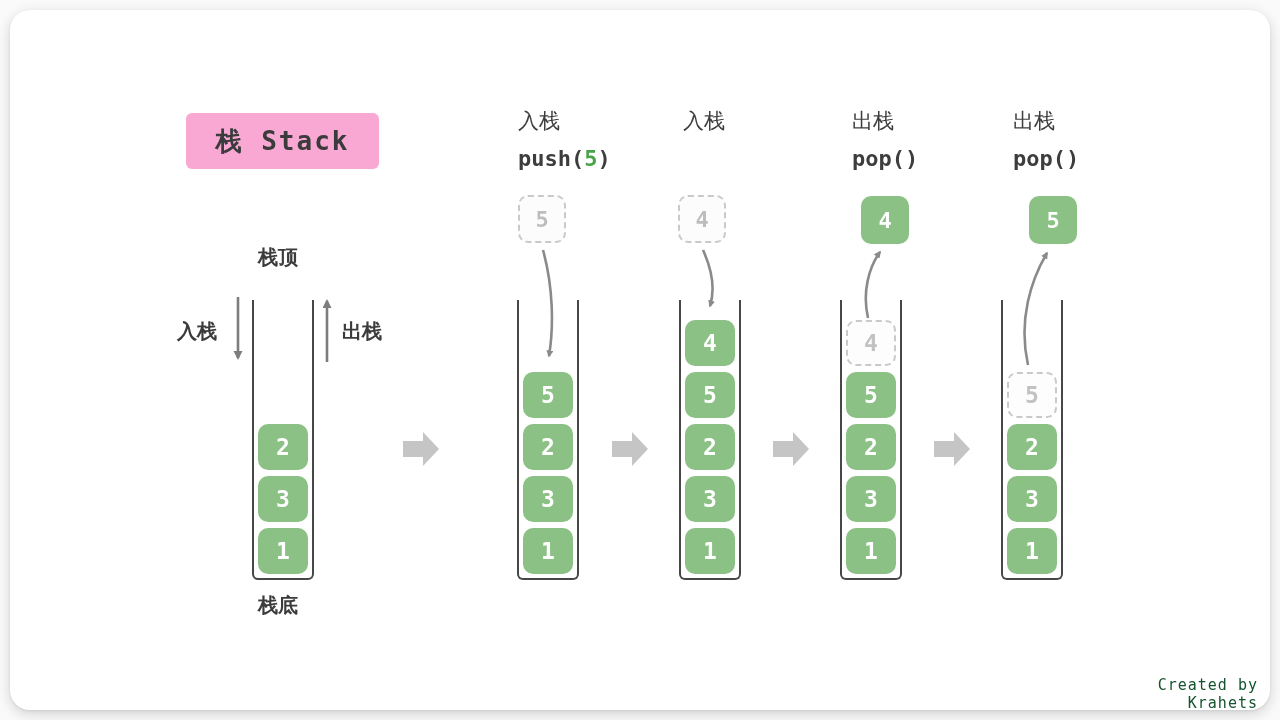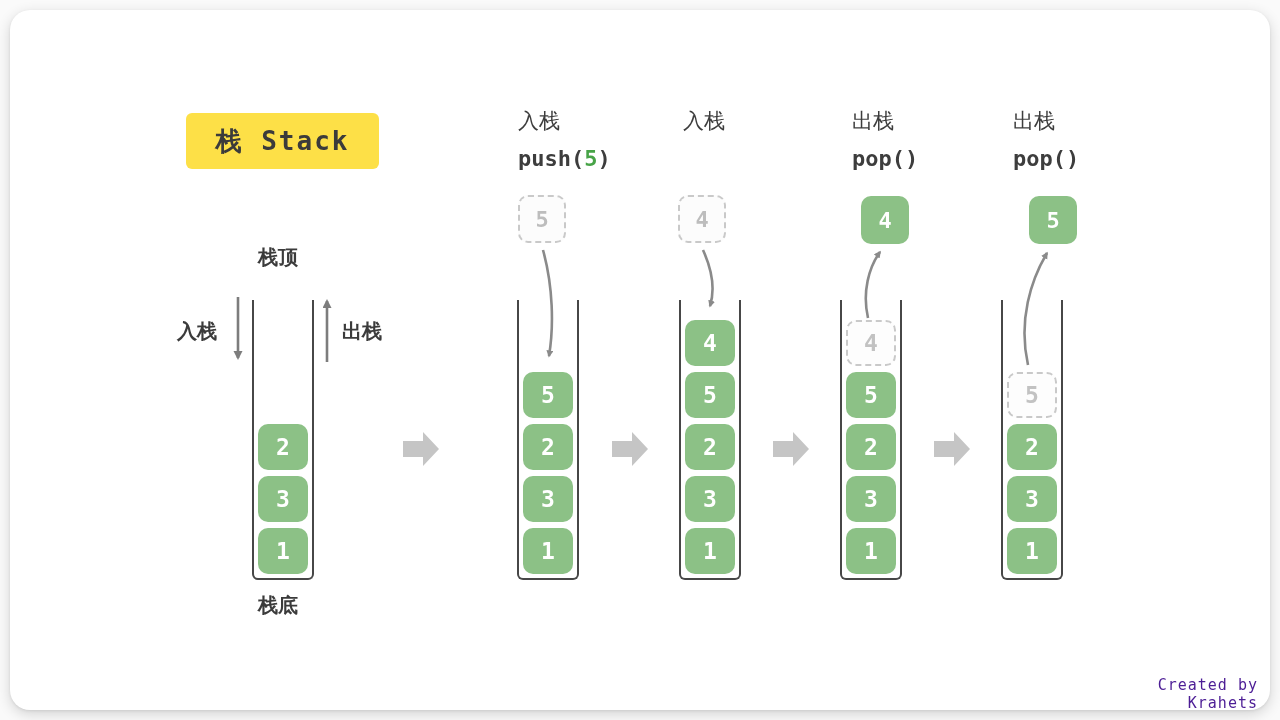--- a/index.html
+++ b/index.html
@@ -8,21 +8,21 @@
 
   .card {
     position: absolute; left: 10px; top: 10px; width: 1260px; height: 700px;
     background: #ffffff; border-radius: 20px;
     box-shadow: 0 4px 14px rgba(0,0,0,0.16), 0 1px 3px rgba(0,0,0,0.08);
   }
   .abs { position: absolute; }
 
   .title-box {
     left: 176px; top: 103px; width: 193px; height: 56px;
-    background: #fde047; border-radius: 6px;
+    background: #f9a8d4; border-radius: 6px;
     display: flex; align-items: center; justify-content: center;
     font-family: "DejaVu Sans Mono", "Liberation Mono", monospace;
     font-size: 26px; font-weight: 700; letter-spacing: 2px; color: #3b3b3b;
   }
 
   .side-label { font-size: 20px; font-weight: 700; color: #3b3b3b; }
 
   .op-header { top: 96px; width: 140px; }
   .op-name { font-size: 21px; font-weight: 500; color: #3d3d3d; line-height: 30px; }
   .op-code {
@@ -57,21 +57,21 @@
     position: absolute; left: 4px; width: 50px; height: 46px;
     border: 2px dashed #c9c9c9; border-radius: 10px; background: #fdfdfd;
     display: flex; align-items: center; justify-content: center;
     color: #c2c2c2; font-family: "DejaVu Sans Mono", "Liberation Mono", monospace;
     font-size: 23px; font-weight: 700;
   }
 
   .watermark {
     left: 1068px; top: 666px; width: 180px;
     font-family: "DejaVu Sans Mono", "Liberation Mono", monospace;
-    font-size: 15px; color: #4c1d95; text-align: right; letter-spacing: 1px;
+    font-size: 15px; color: #14532d; text-align: right; letter-spacing: 1px;
   }
 
   svg.overlay { position: absolute; left: 0; top: 0; pointer-events: none; }
 </style>
 </head>
 <body>
 
 <div class="card">
 
   <div class="abs title-box">

